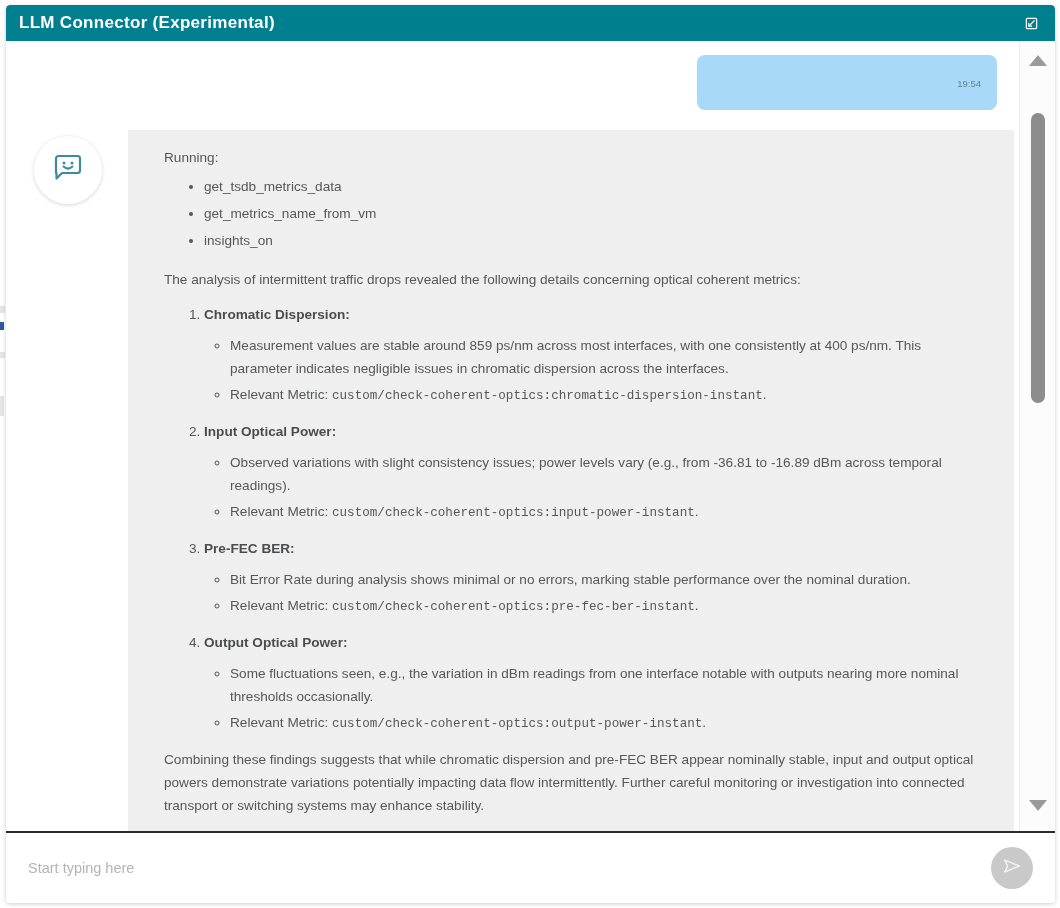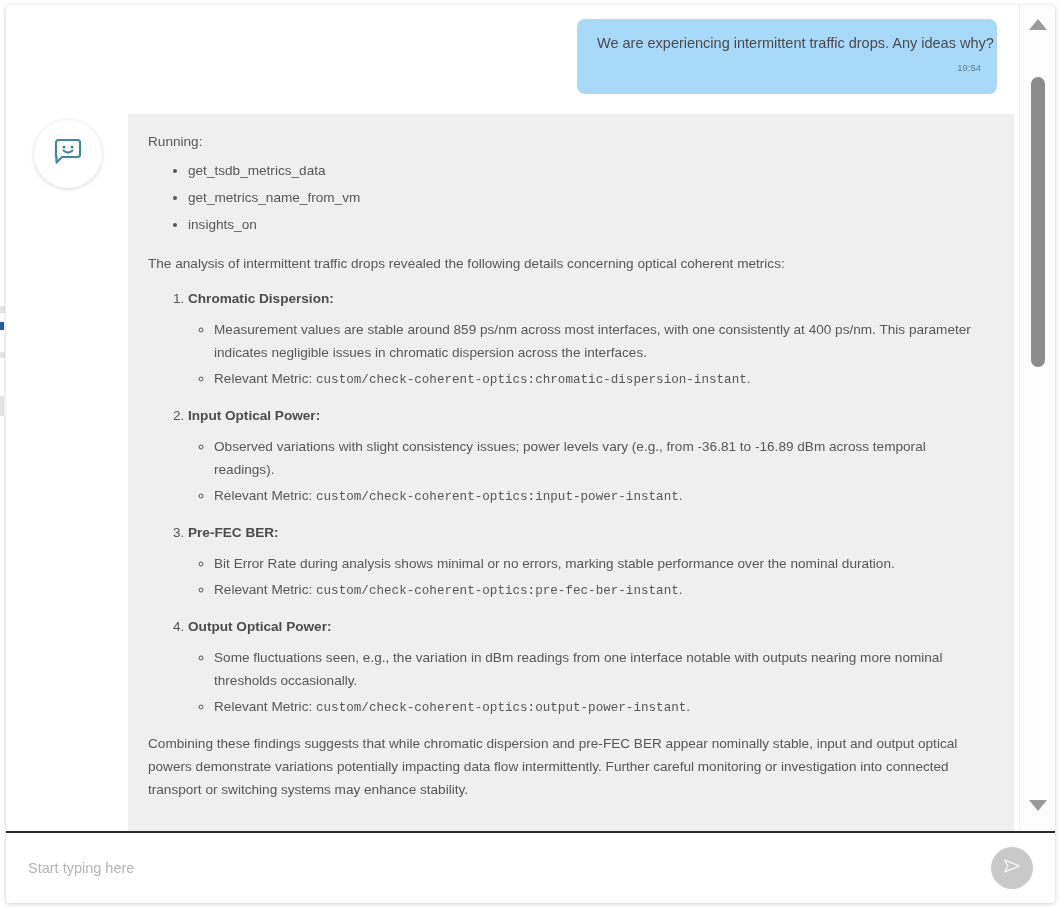--- a/index.html
+++ b/index.html
@@ -130,21 +130,21 @@
     display: flex;
     align-items: center;
     justify-content: center;
     margin-top: 6px;
   }
 
   .answer-panel {
     margin-left: 26px;
     background: #efefef;
     width: 886px;
-    padding: 16px 20px 18px 20px;
+    padding: 16px 20px 18px 36px;
     color: #555759;
     font-size: 13.6px;
     line-height: 23px;
   }
   .answer-panel p {
     margin: 7px 0 12px 0;
   }
   .answer-panel p.running { margin: 0 0 6px 0; }
   .answer-panel ul.tools {
     margin: 0 0 16px 0;
@@ -253,27 +253,38 @@
 
 <div id="app">
 
   <div class="edge-artifact" style="top:306px;width:5px;height:7px;"></div>
   <div class="edge-artifact blue" style="top:322px;width:4px;height:8px;"></div>
   <div class="edge-artifact" style="top:352px;width:5px;height:6px;"></div>
   <div class="edge-artifact" style="top:396px;width:4px;height:20px;"></div>
 
   <div class="window">
 
+    <div class="titlebar">
+      <span class="titlebar-title">LLM Connector (Experimental)</span>
+      <div class="titlebar-actions">
+        <span class="icon-btn">
+          <svg width="15" height="15" viewBox="0 0 16 16" aria-hidden="true">
+            <rect x="2.5" y="2.5" width="11" height="11" rx="1.2" fill="none" stroke="#ffffff" stroke-width="1.3"></rect>
+            <path d="M11.2 4.8 L5.2 10.8" fill="none" stroke="#ffffff" stroke-width="1.3"></path>
+            <path d="M5.1 7.4 L5.1 10.9 L8.6 10.9" fill="none" stroke="#ffffff" stroke-width="1.3"></path>
+          </svg>
+        </span>
+      </div>
+    </div>
 
     <div class="conversation">
       <div class="conv-inner">
 
         <div class="row-user">
           <div class="bubble-user">
-            <div class="text">We are experiencing intermittent traffic drops. Any ideas why?</div>
             <div class="time">19:54</div>
           </div>
         </div>
 
         <div class="row-bot">
 
           <div class="avatar">
             <span>
               <svg width="34" height="34" viewBox="0 0 34 34" aria-hidden="true">
                 <path d="M5 7.5 a2.5 2.5 0 0 1 2.5 -2.5 h19 a2.5 2.5 0 0 1 2.5 2.5 v12 a2.5 2.5 0 0 1 -2.5 2.5 h-15.5 l-5.5 5.5 v-5.5 a2.5 2.5 0 0 1 -0.5 -0.1 z" fill="none" stroke="#3d8a9e" stroke-width="2.2" stroke-linejoin="round"></path>

